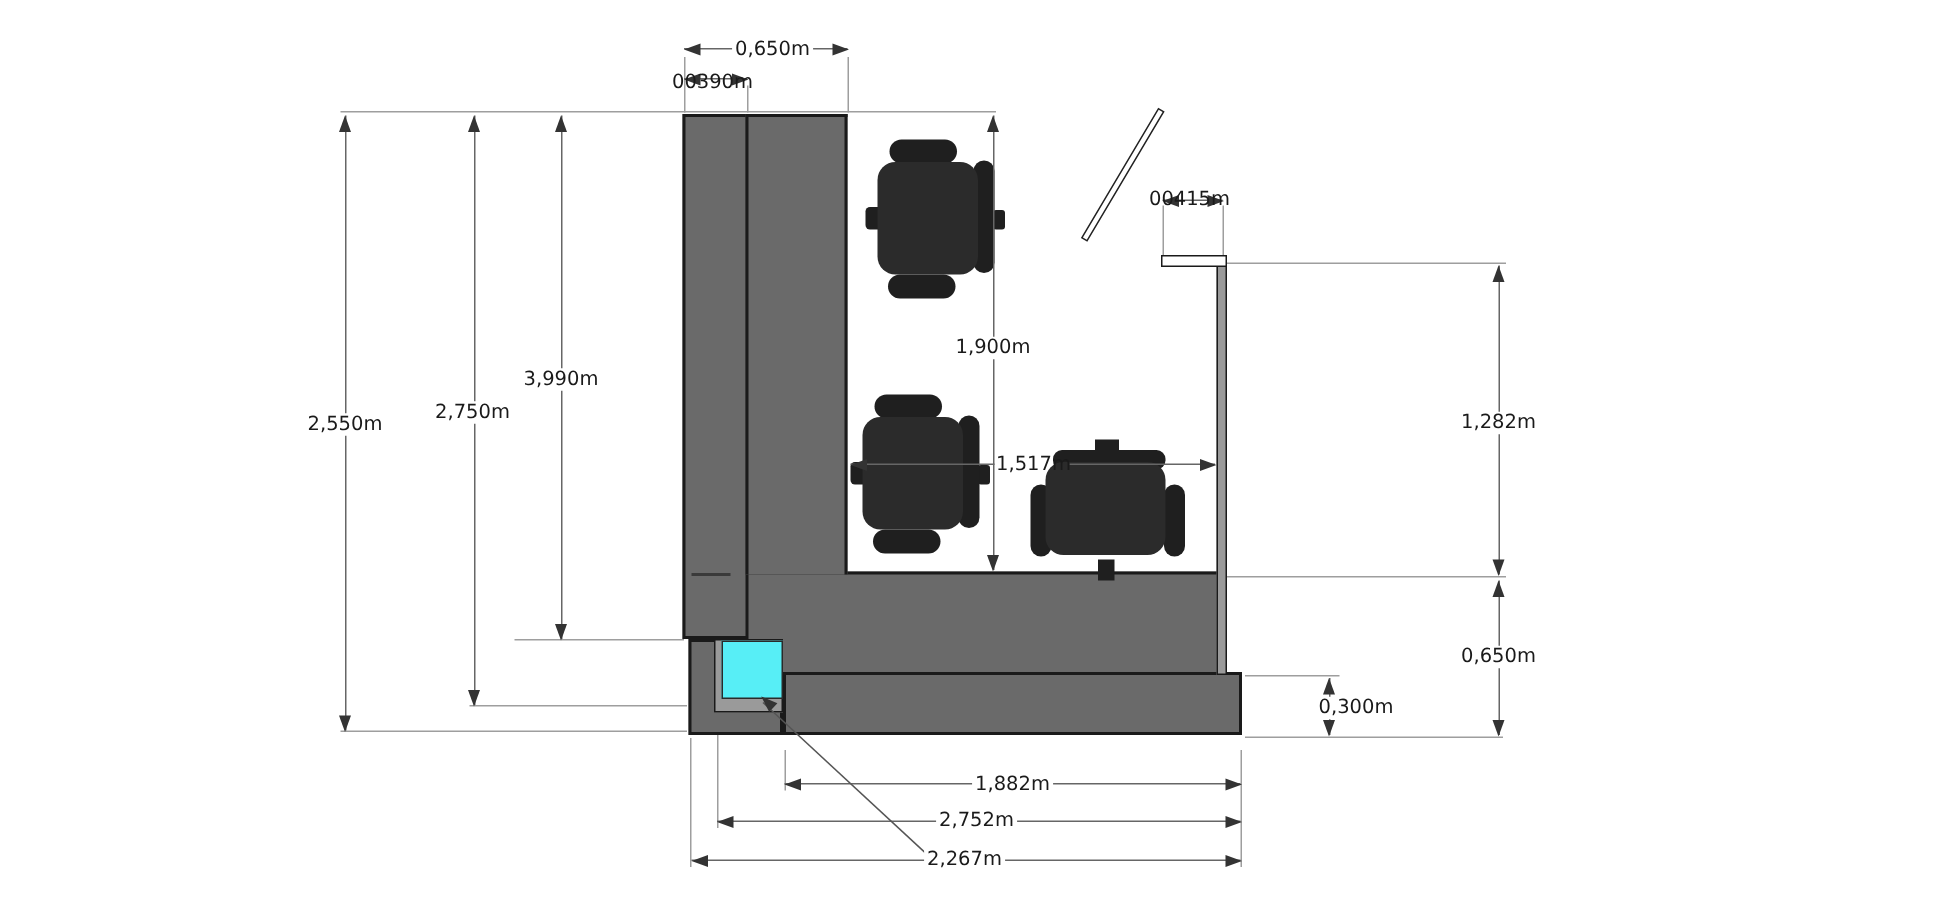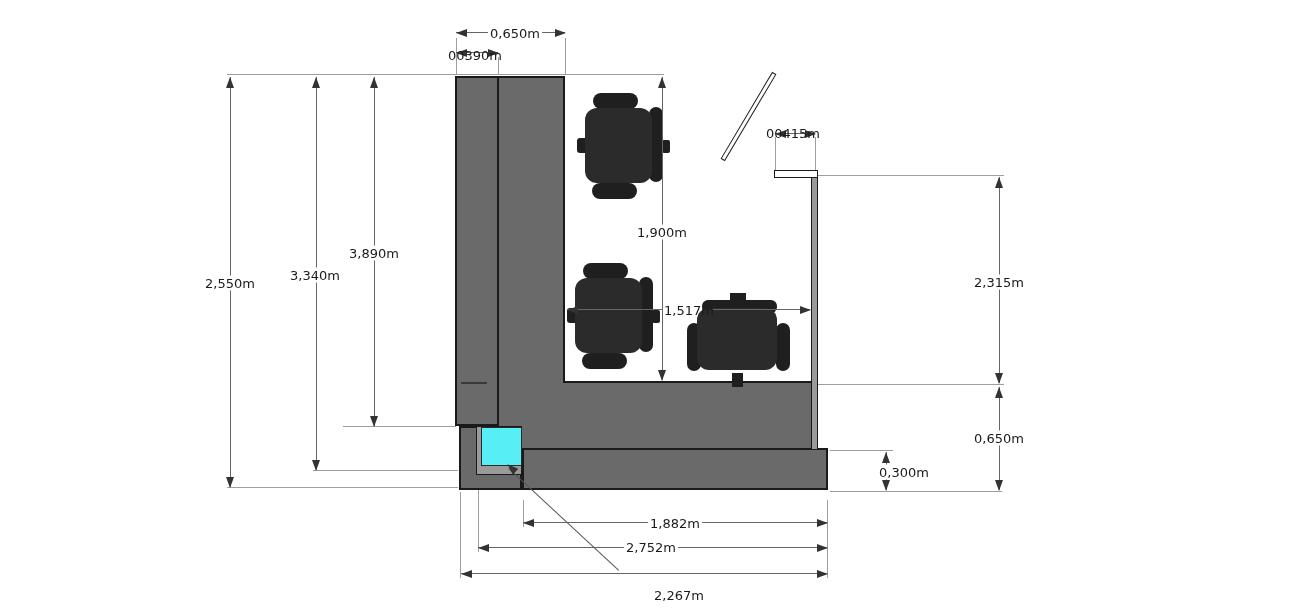--- a/index.html
+++ b/index.html
@@ -97,47 +97,47 @@
   <div class="dlabel nobg" style="left:475px;top:55px;">00390m</div>
 
   <div class="dim" style="left:230px;top:77px;width:1px;height:410px;"></div>
   <div class="arr u" style="left:226px;top:77px;"></div>
   <div class="arr d" style="left:226px;top:477px;"></div>
   <div class="dlabel" style="left:230px;top:283px;">2,550m</div>
 
   <div class="dim" style="left:316px;top:77px;width:1px;height:393px;"></div>
   <div class="arr u" style="left:312px;top:77px;"></div>
   <div class="arr d" style="left:312px;top:460px;"></div>
-  <div class="dlabel" style="left:315px;top:275px;">3,340m</div>
+  <div class="dlabel" style="left:315px;top:275px;">2,750m</div>
 
   <div class="dim" style="left:374px;top:77px;width:1px;height:349px;"></div>
   <div class="arr u" style="left:370px;top:77px;"></div>
   <div class="arr d" style="left:370px;top:416px;"></div>
-  <div class="dlabel" style="left:374px;top:253px;">3,890m</div>
+  <div class="dlabel" style="left:374px;top:253px;">3,990m</div>
 
   <div class="dim" style="left:662px;top:77px;width:1px;height:303px;"></div>
   <div class="arr u" style="left:658px;top:77px;"></div>
   <div class="arr d" style="left:658px;top:370px;"></div>
   <div class="dlabel" style="left:662px;top:232px;text-align:center;">1,900m</div>
 
   <div class="dim" style="left:567px;top:309px;width:96px;height:1px;"></div>
   <div class="dim" style="left:713px;top:309px;width:97px;height:1px;"></div>
   <div class="arr l" style="left:567px;top:306px;"></div>
   <div class="arr r" style="left:800px;top:306px;"></div>
   <div class="dlabel nobg" style="left:689px;top:310px;">1,517m</div>
 
   <div class="dim" style="left:775px;top:133px;width:40px;height:1px;"></div>
   <div class="arr l" style="left:775px;top:130px;"></div>
   <div class="arr r" style="left:805px;top:130px;"></div>
   <div class="dlabel nobg" style="left:793px;top:133px;">00415m</div>
 
   <div class="dim" style="left:999px;top:177px;width:1px;height:206px;"></div>
   <div class="arr u" style="left:995px;top:177px;"></div>
   <div class="arr d" style="left:995px;top:373px;"></div>
-  <div class="dlabel" style="left:999px;top:282px;">2,315m</div>
+  <div class="dlabel" style="left:999px;top:282px;">1,282m</div>
 
   <div class="dim" style="left:999px;top:387px;width:1px;height:103px;"></div>
   <div class="arr u" style="left:995px;top:387px;"></div>
   <div class="arr d" style="left:995px;top:480px;"></div>
   <div class="dlabel" style="left:999px;top:438px;">0,650m</div>
 
   <div class="dim" style="left:886px;top:452px;width:1px;height:38px;"></div>
   <div class="arr u" style="left:882px;top:452px;"></div>
   <div class="arr d" style="left:882px;top:480px;"></div>
   <div class="dlabel" style="left:904px;top:472px;">0,300m</div>
@@ -148,18 +148,18 @@
   <div class="dlabel" style="left:675px;top:523px;">1,882m</div>
 
   <div class="dim" style="left:478px;top:547px;width:349px;height:1px;"></div>
   <div class="arr l" style="left:478px;top:544px;"></div>
   <div class="arr r" style="left:817px;top:544px;"></div>
   <div class="dlabel" style="left:651px;top:547px;">2,752m</div>
 
   <div class="dim" style="left:461px;top:573px;width:366px;height:1px;"></div>
   <div class="arr l" style="left:461px;top:570px;"></div>
   <div class="arr r" style="left:817px;top:570px;"></div>
-  <div class="dlabel" style="left:679px;top:573px;margin-top:22px;">2,267m</div>
+  <div class="dlabel" style="left:643px;top:573px;">2,267m</div>
 
   <div style="position:absolute;left:509px;top:468px;width:150px;height:1px;background:#555;transform-origin:0 0;transform:rotate(42.8deg);z-index:25;"></div>
   <div class="arr l" style="left:506px;top:464px;transform:rotate(42.8deg);z-index:25;"></div>
 
 </div>
 
 </body></html>

